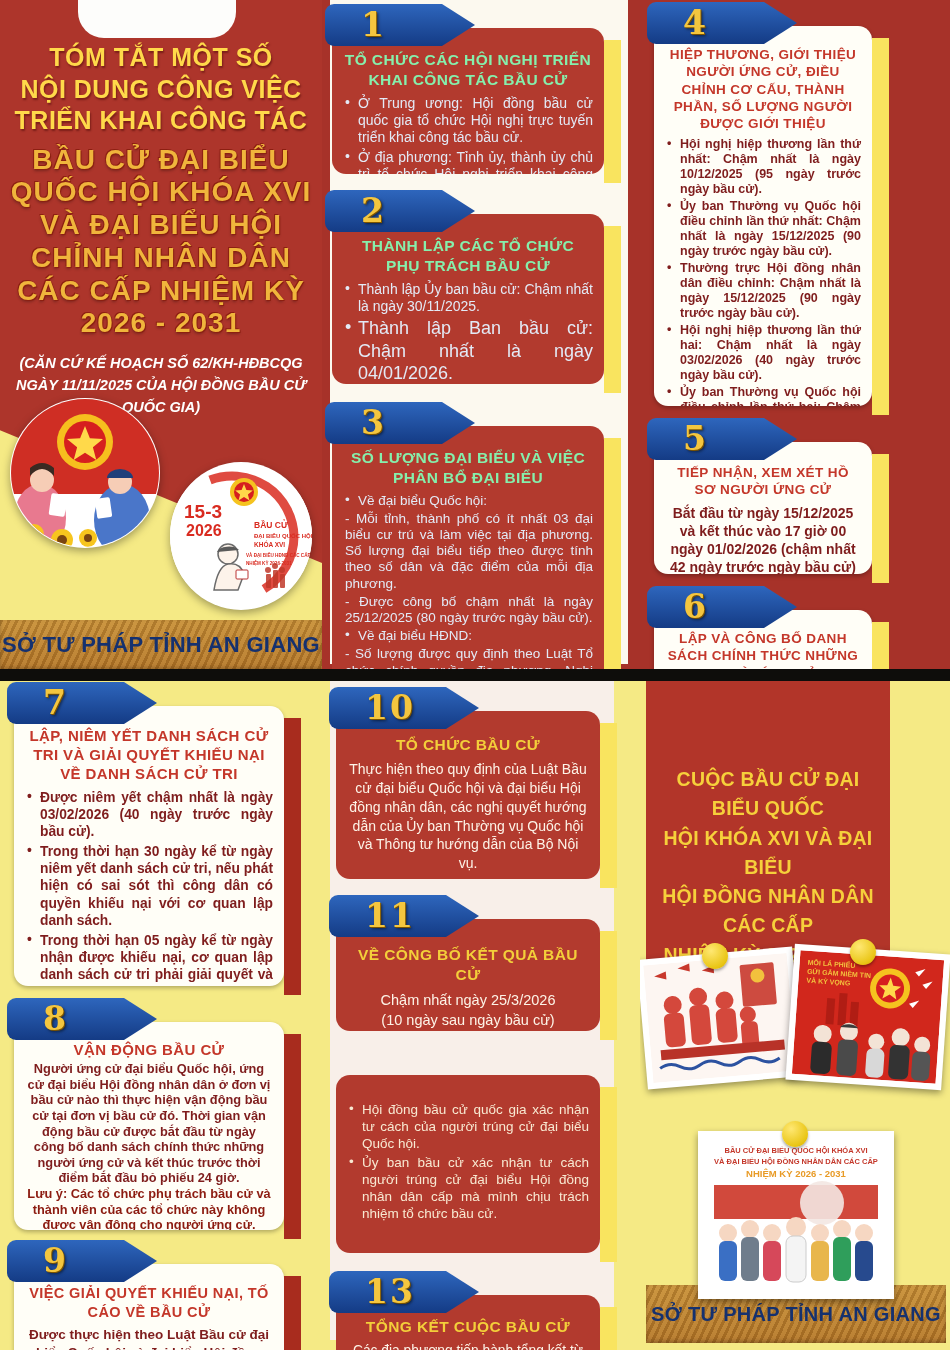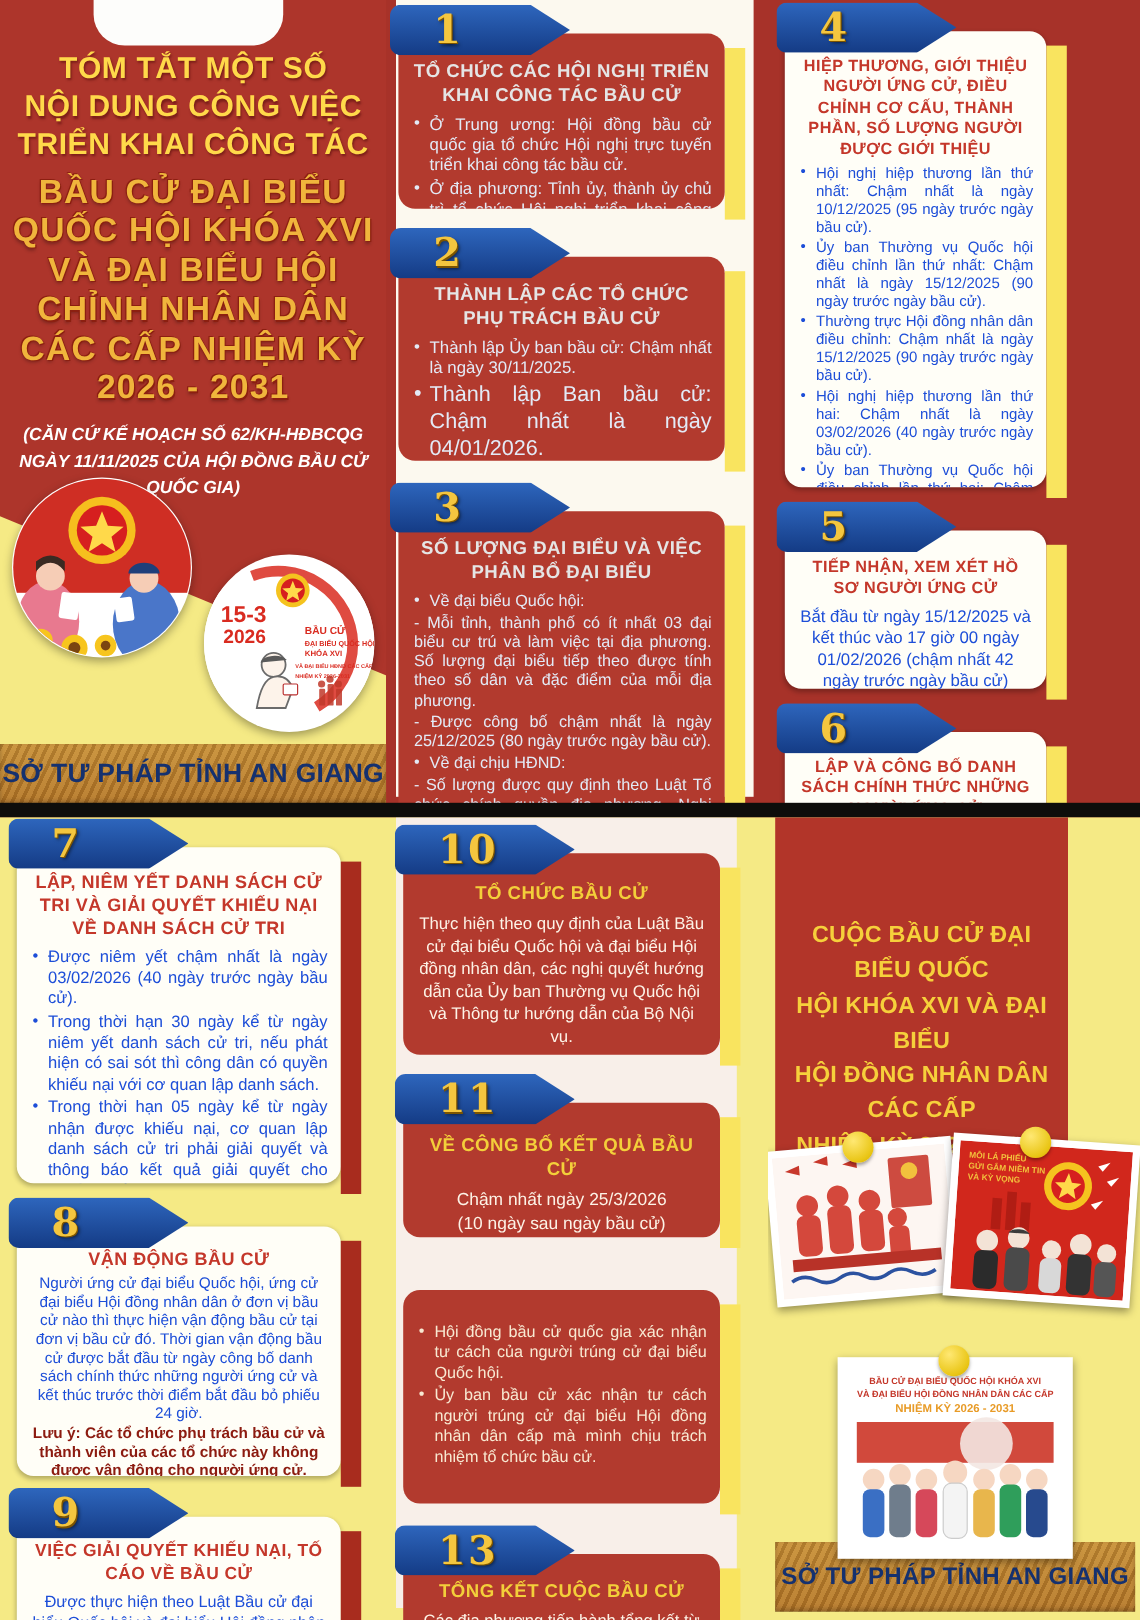--- a/index.html
+++ b/index.html
@@ -19,29 +19,29 @@
   .stack{position:absolute;top:0;}
   
   .panel{position:relative;z-index:1;border-radius:14px;box-sizing:border-box;overflow:visible;}
   .red-panel{background:#b23a2e;}
   .white-panel{background:#fffef7;box-shadow:0 2px 4px rgba(0,0,0,.28);}
   .panel .strip{position:absolute;z-index:-1;right:-17px;top:12px;bottom:-9px;width:17px;}
   .strip.y{background:#f9e45f;}
   .strip.r{background:#a82c1e;}
   .panel-inner{position:relative;padding:22px 11px 8px;box-sizing:border-box;height:100%;overflow:hidden;}
   .title{font-weight:bold;text-align:center;letter-spacing:.4px;margin:0 0 5px 0;line-height:1.28;}
-  .red-panel .title{color:#e5e5e5;}
+  .red-panel .title{color:#86efac;}
   .red-panel.yt .title{color:#f3cf3a;}
   .white-panel .title{color:#c4372a;}
   .li{position:relative;padding-left:15px;margin-top:2px;text-align:justify;}
   .li.dot::before{content:"•";position:absolute;left:2px;top:-1px;}
   .li.dash{padding-left:2px;}
   .red-panel .li,.red-panel .body{color:#e3eaf6;}
   .red-panel.warm .li{color:#f8e9d2;}
-  .white-panel .li,.white-panel .body{color:#1d4ed8;}
+  .white-panel .li,.white-panel .body{color:#7f1d1d;font-weight:bold;}
   .yt .body{color:#fdf3e7;}
   .body.center{text-align:center;}
   
   .badge{position:absolute;top:-24px;left:-7px;height:42px;min-width:150px;box-sizing:border-box;
          background:linear-gradient(180deg,#2e66bd,#143b85);
          clip-path:polygon(0 0,78% 0,100% 50%,78% 100%,0 100%);
          border-radius:9px 0 0 9px;z-index:2;
          color:#f4c63f;font-family:"DejaVu Serif","Liberation Serif",serif;font-weight:bold;
          font-size:33px;line-height:42px;padding-left:36px;letter-spacing:2px;
          text-shadow:1px 1px 0 #7c5400,2px 2px 3px rgba(0,0,0,.55);}
@@ -199,21 +199,21 @@
         </div>
       </section>
       <section class="panel red-panel" style="margin-top:42px;height:308px;">
         <i class="strip y"></i>
         <div class="badge"><span>3</span></div>
         <div class="panel-inner">
           <h3 class="title" style="font-size:15.5px;">SỐ LƯỢNG ĐẠI BIỂU VÀ VIỆC PHÂN BỔ ĐẠI BIỂU</h3>
           <div class="li dot" style="font-size:13.5px;line-height:1.2;">Về đại biểu Quốc hội:</div>
           <div class="li dash" style="font-size:13.5px;line-height:1.2;">- Mỗi tỉnh, thành phố có ít nhất 03 đại biểu cư trú và làm việc tại địa phương. Số lượng đại biểu tiếp theo được tính theo số dân và đặc điểm của mỗi địa phương.</div>
           <div class="li dash" style="font-size:13.5px;line-height:1.2;">- Được công bố chậm nhất là ngày 25/12/2025 (80 ngày trước ngày bầu cử).</div>
-          <div class="li dot" style="font-size:13.5px;line-height:1.2;">Về đại chịu HĐND:</div>
+          <div class="li dot" style="font-size:13.5px;line-height:1.2;">Về đại biểu HĐND:</div>
           <div class="li dash" style="font-size:13.5px;line-height:1.2;">- Số lượng được quy định theo Luật Tổ chức chính quyền địa phương, Nghị quyết số 106/2025/UBTVQH15 và Nghị quyết số 107/2025/UBTVQH15.</div>
 
         </div>
       </section>
     </div>
   </div>
 
   <div class="col" id="rt">
     <div class="stack" style="left:14px;width:218px;">
       <section class="panel white-panel" style="margin-top:26px;height:380px;">

